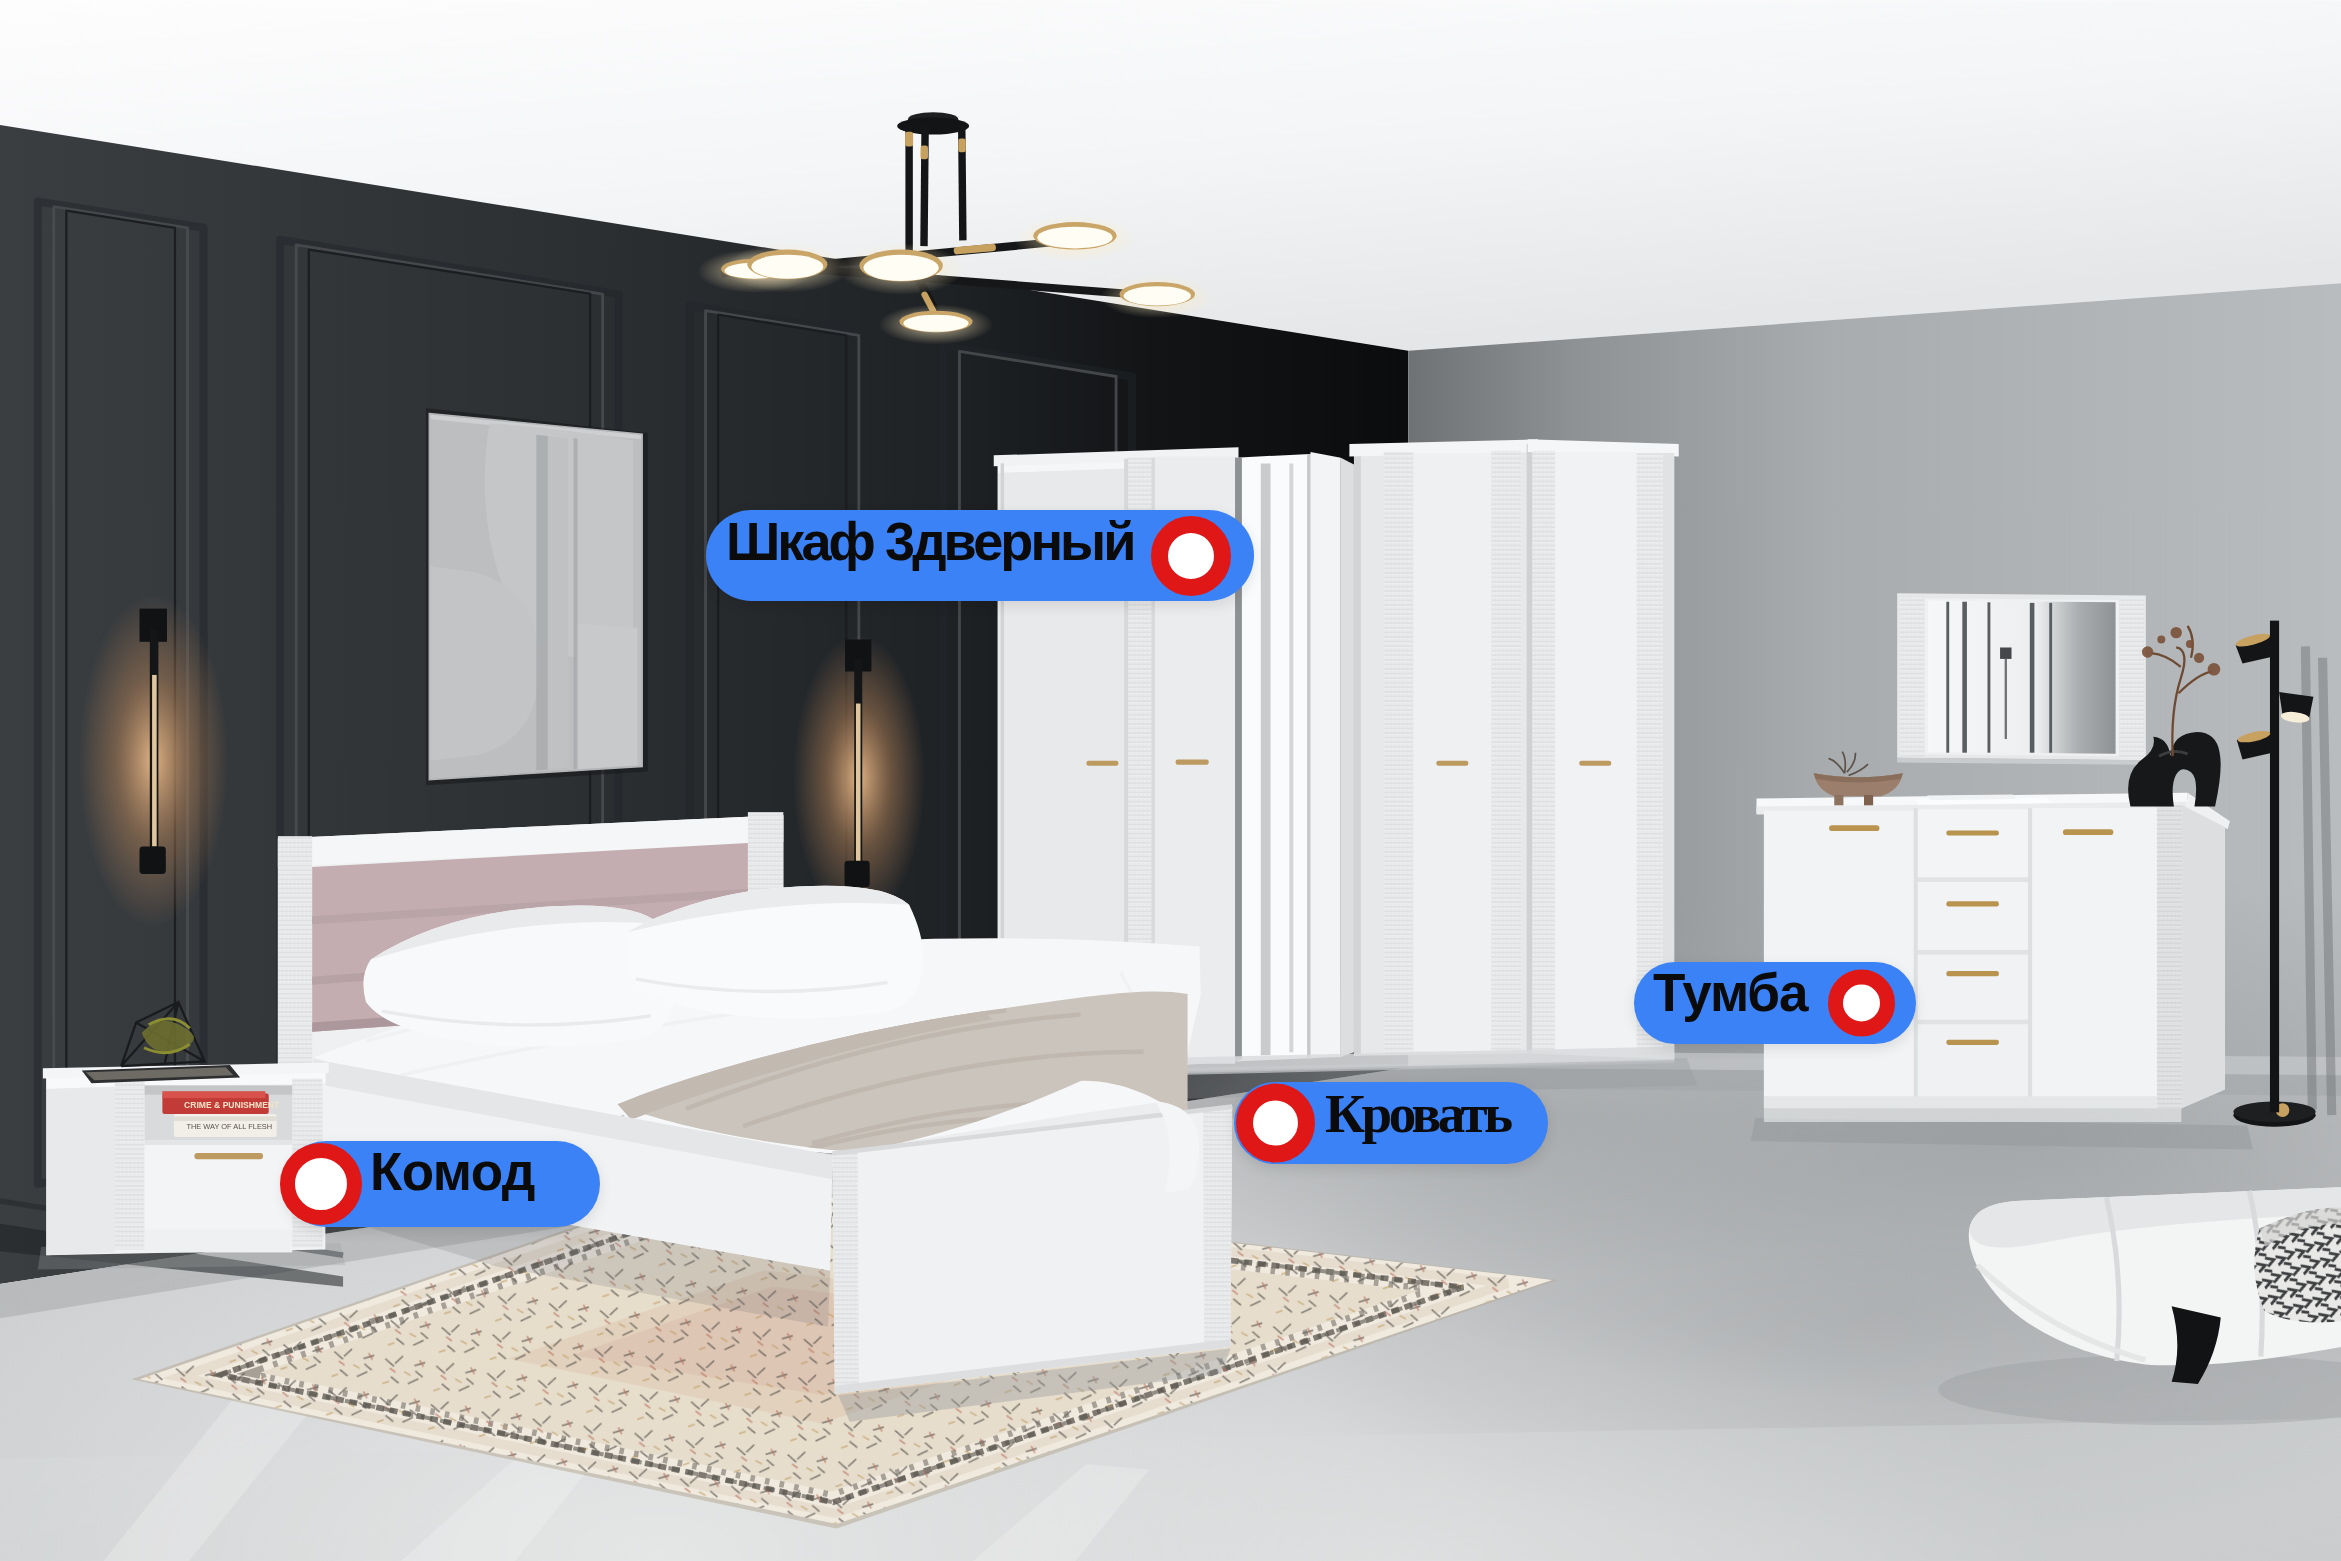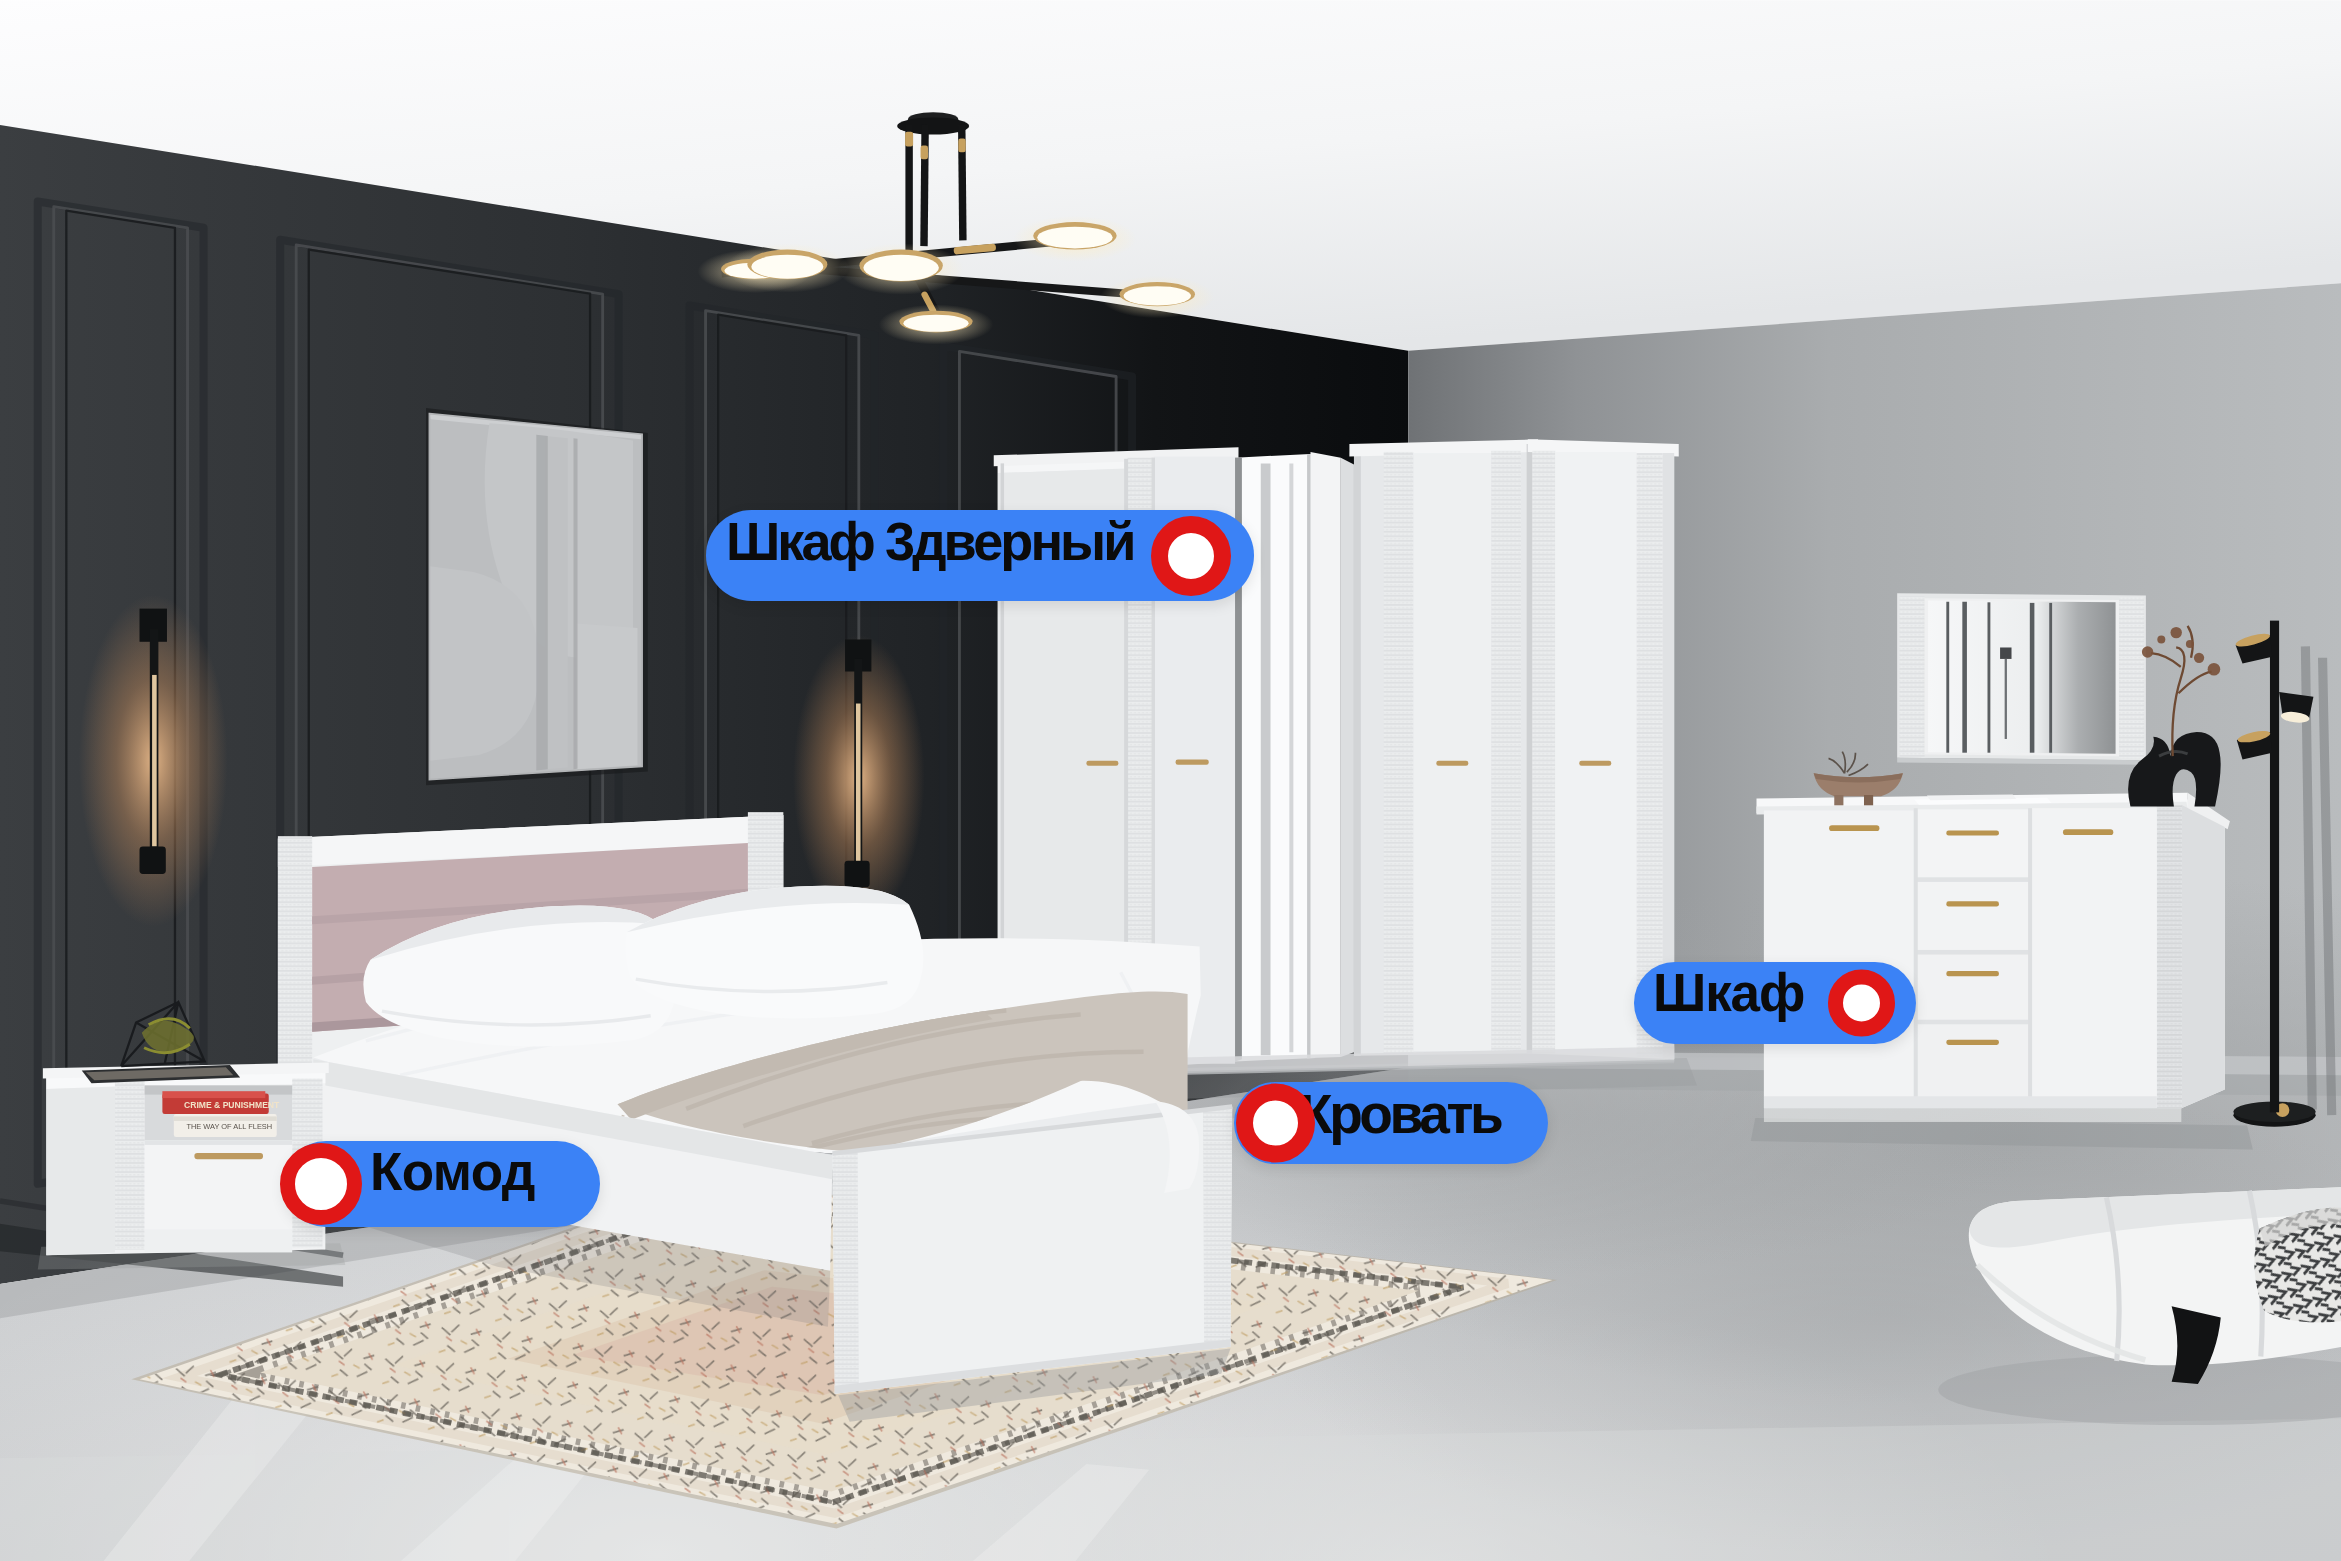--- a/index.html
+++ b/index.html
@@ -469,25 +469,25 @@
 <ellipse cx="1637" cy="565" rx="57" ry="15" fill="#fffdf4"></ellipse>
 </g>
 </g>
 </svg>
 
 <div class="label" style="left:706px;top:510px;width:548px;height:91px;">
   <div class="txt" style="font-size:54px;letter-spacing:-2.9px;margin-left:20px;">Шкаф 3дверный</div>
   <div class="ring" style="position:absolute;right:23.4px;top:50%;transform:translateY(-50%);width:80px;height:80px;border:17px solid #e01717;"></div>
 </div>
 <div class="label" style="left:1634px;top:962px;width:282px;height:82px;">
-  <div class="txt" style="font-size:53px;letter-spacing:-1.1px;margin-left:19px;">Шкаф</div>
+  <div class="txt" style="font-size:53px;letter-spacing:-1.1px;margin-left:19px;">Тумба</div>
   <div class="ring" style="position:absolute;right:20.6px;top:50%;transform:translateY(-50%);width:67px;height:67px;border:15px solid #e01717;"></div>
 </div>
 <div class="label" style="left:1234px;top:1082px;width:314px;height:82px;">
   <div class="ring" style="position:absolute;left:1.7px;top:50%;transform:translateY(-50%);width:79px;height:79px;border:17px solid #e01717;"></div>
-  <div class="txt" style="font-size:55px;letter-spacing:-3.4px;margin-left:65px;">Кровать</div>
+  <div class="txt" style="font-size:55px;letter-spacing:-3.4px;margin-left:91px;font-family:Liberation Serif, serif;">Кровать</div>
 </div>
 <div class="label" style="left:283px;top:1141px;width:317px;height:86px;">
   <div class="ring" style="position:absolute;left:-2.9px;top:50%;transform:translateY(-50%);width:82px;height:82px;border:15.4px solid #e01717;"></div>
   <div class="txt" style="font-size:53px;margin-left:87px;">Комод</div>
 </div>
 </div>
 
 
 </body></html>

